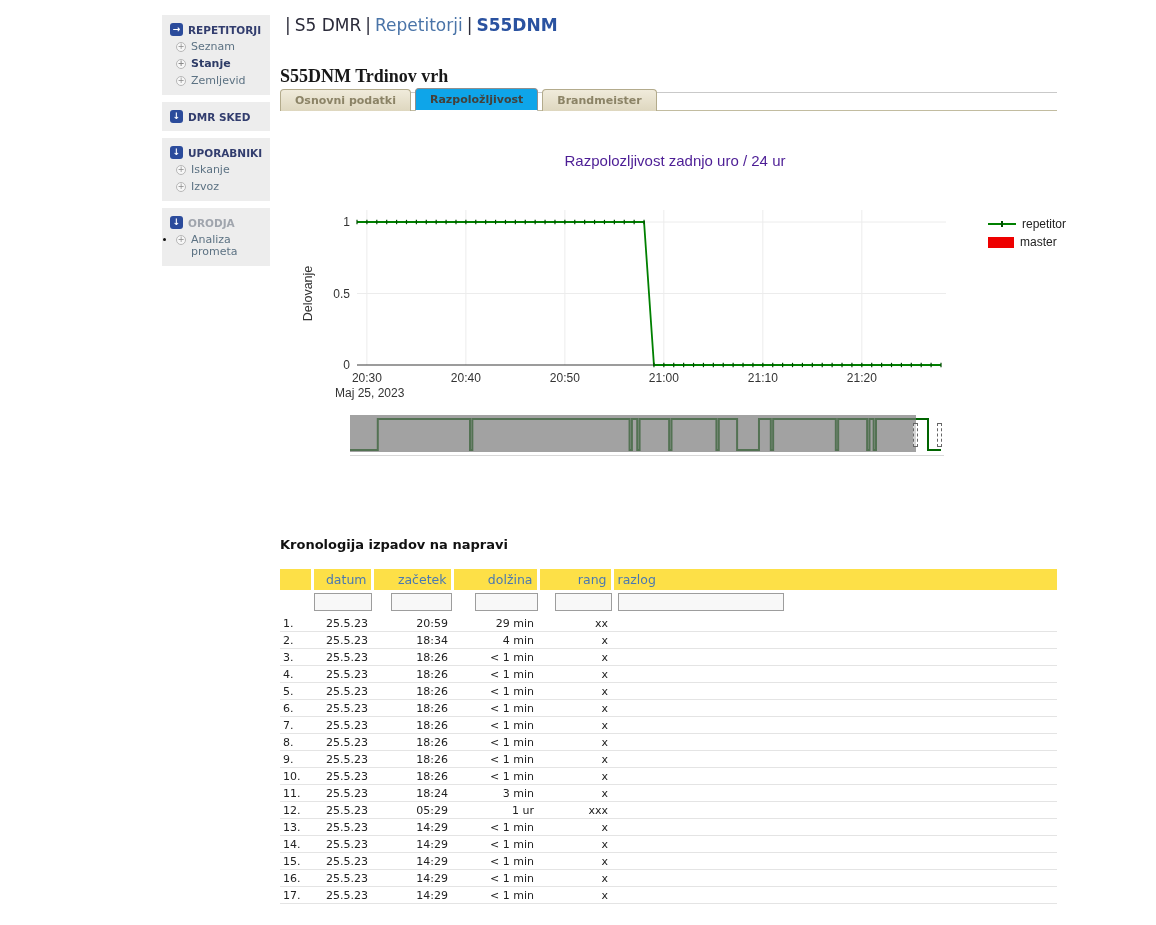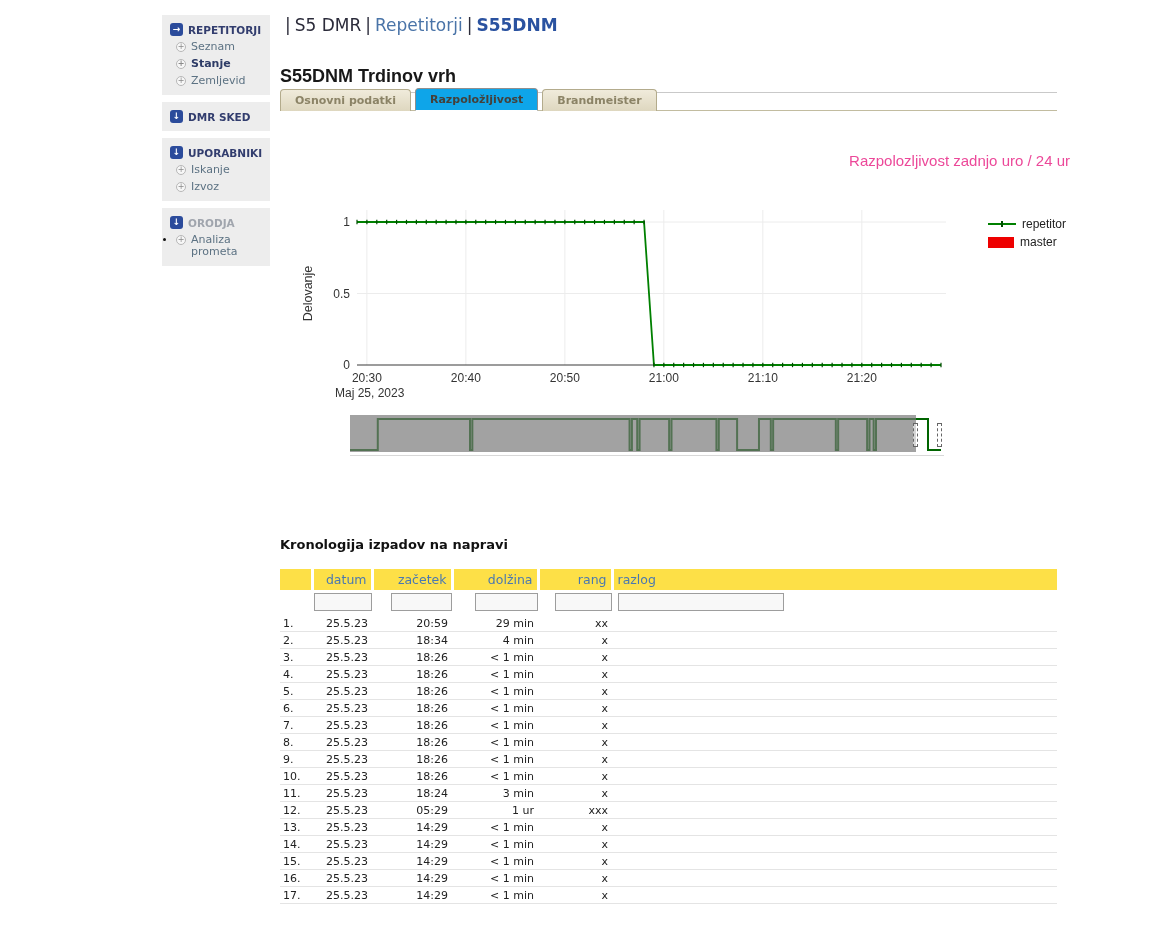--- a/index.html
+++ b/index.html
@@ -21,33 +21,33 @@
   .side-item .lbl{max-width:70px;}
   .side-item.bullet::before{content:'';position:absolute;left:-13px;top:4px;width:3px;height:3px;background:#111;border-radius:50%;}
 
   
   #breadcrumb{position:absolute;left:281px;top:15px;font-size:17px;color:#2b2b3a;}
   #breadcrumb .bc-sep{margin:0 4px;color:#2b2b3a;}
   #breadcrumb .bc-plain{color:#2b2b3a;}
   #breadcrumb .bc-link{color:#4a74a8;cursor:pointer;}
   #breadcrumb .bc-current{color:#2a52a0;font-weight:bold;cursor:pointer;}
 
-  #page-title{position:absolute;left:280px;top:54px;width:777px;font-family:Liberation Sans, sans-serif;
+  #page-title{position:absolute;left:280px;top:54px;width:777px;font-family:Liberation Serif, serif;
               font-size:18px;color:#181818;border-bottom:1px solid #c9c9c9;padding-bottom:5px;}
 
   #tabbar{position:absolute;left:280px;top:86px;width:777px;height:25px;display:flex;align-items:flex-end;
           border-bottom:1px solid #c2bca0;box-sizing:border-box;}
   .tab{margin-right:4px;padding:4px 14px;font-size:11px;font-weight:bold;color:#8b8366;cursor:pointer;
        border:1px solid #b3ab8c;border-bottom:none;border-radius:4px 4px 0 0;
        background:linear-gradient(#f0ebdb,#ded7bf);position:relative;margin-bottom:-1px;}
   .tab.active{background:#0ea5e9;border:1px solid #8f8f8f;border-bottom:1px solid #fff;color:#44403a;z-index:2;}
 
   
-  #chart-title{position:absolute;left:280px;top:152px;width:790px;text-align:right;
-               font-family:"Liberation Sans",sans-serif;font-size:15px;color:#ec4899;}
+  #chart-title{position:absolute;left:280px;top:152px;width:790px;text-align:center;
+               font-family:"Liberation Sans",sans-serif;font-size:15px;color:#4c1d95;}
   #main-chart{position:absolute;left:280px;top:140px;}
   #main-chart text{font-family:"Liberation Sans",sans-serif;fill:#333;}
   #legend{position:absolute;left:988px;top:217px;font-family:"Liberation Sans",sans-serif;font-size:12px;color:#222;}
   .leg-row{display:flex;align-items:center;gap:6px;margin-bottom:4px;}
   .leg-line{width:28px;height:2px;position:relative;}
   .leg-line .mk{position:absolute;left:13px;top:-2px;width:2px;height:6px;}
   .leg-box{width:26px;height:11px;}
 
   
   #mini{position:absolute;left:350px;top:413px;width:594px;height:42px;border-bottom:1px solid #d8d8d8;}

